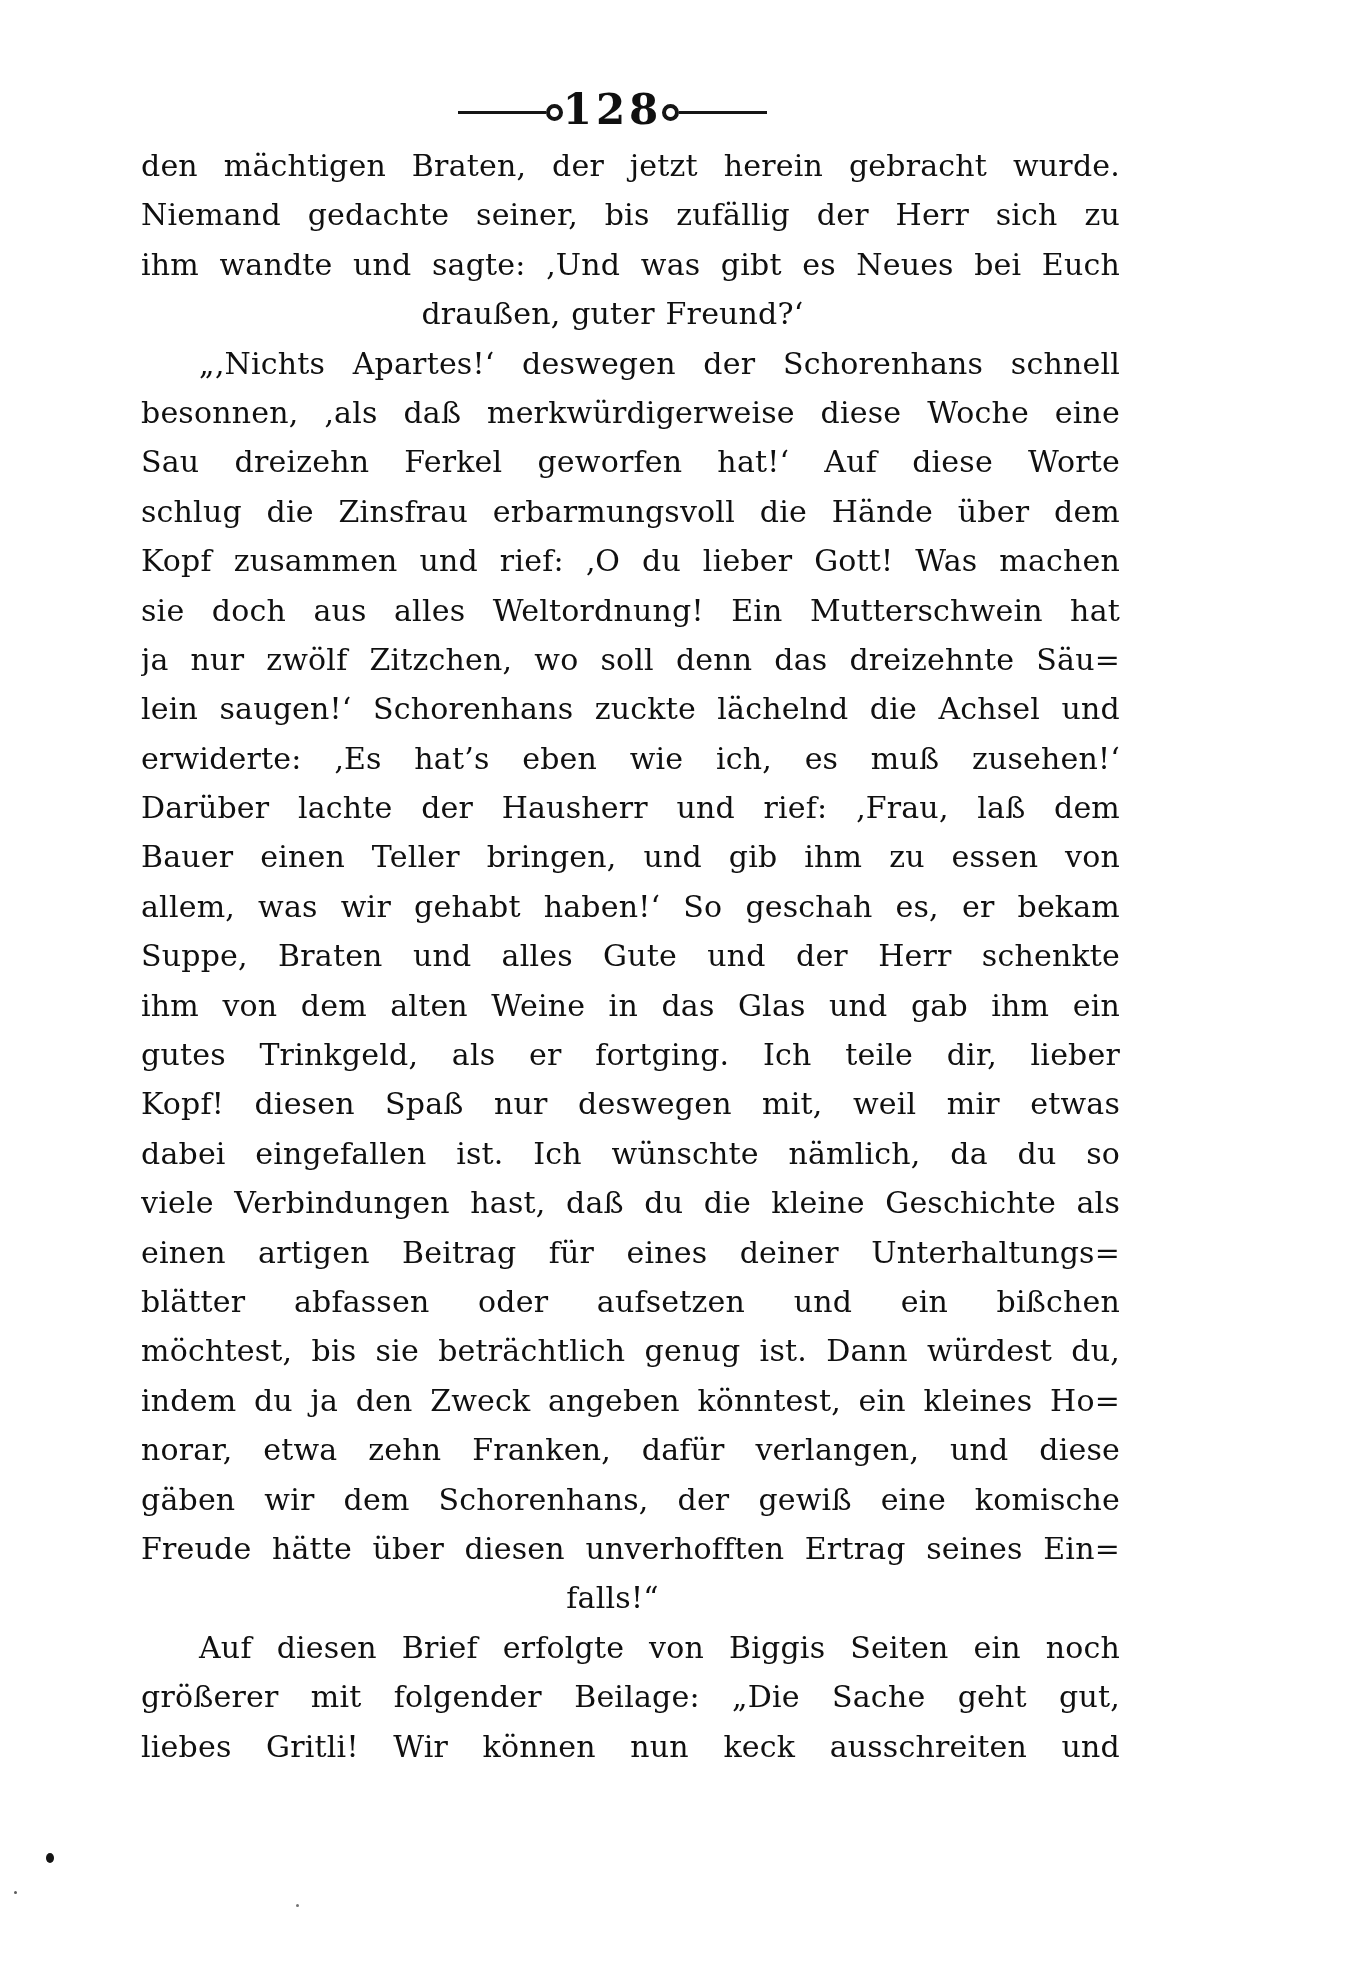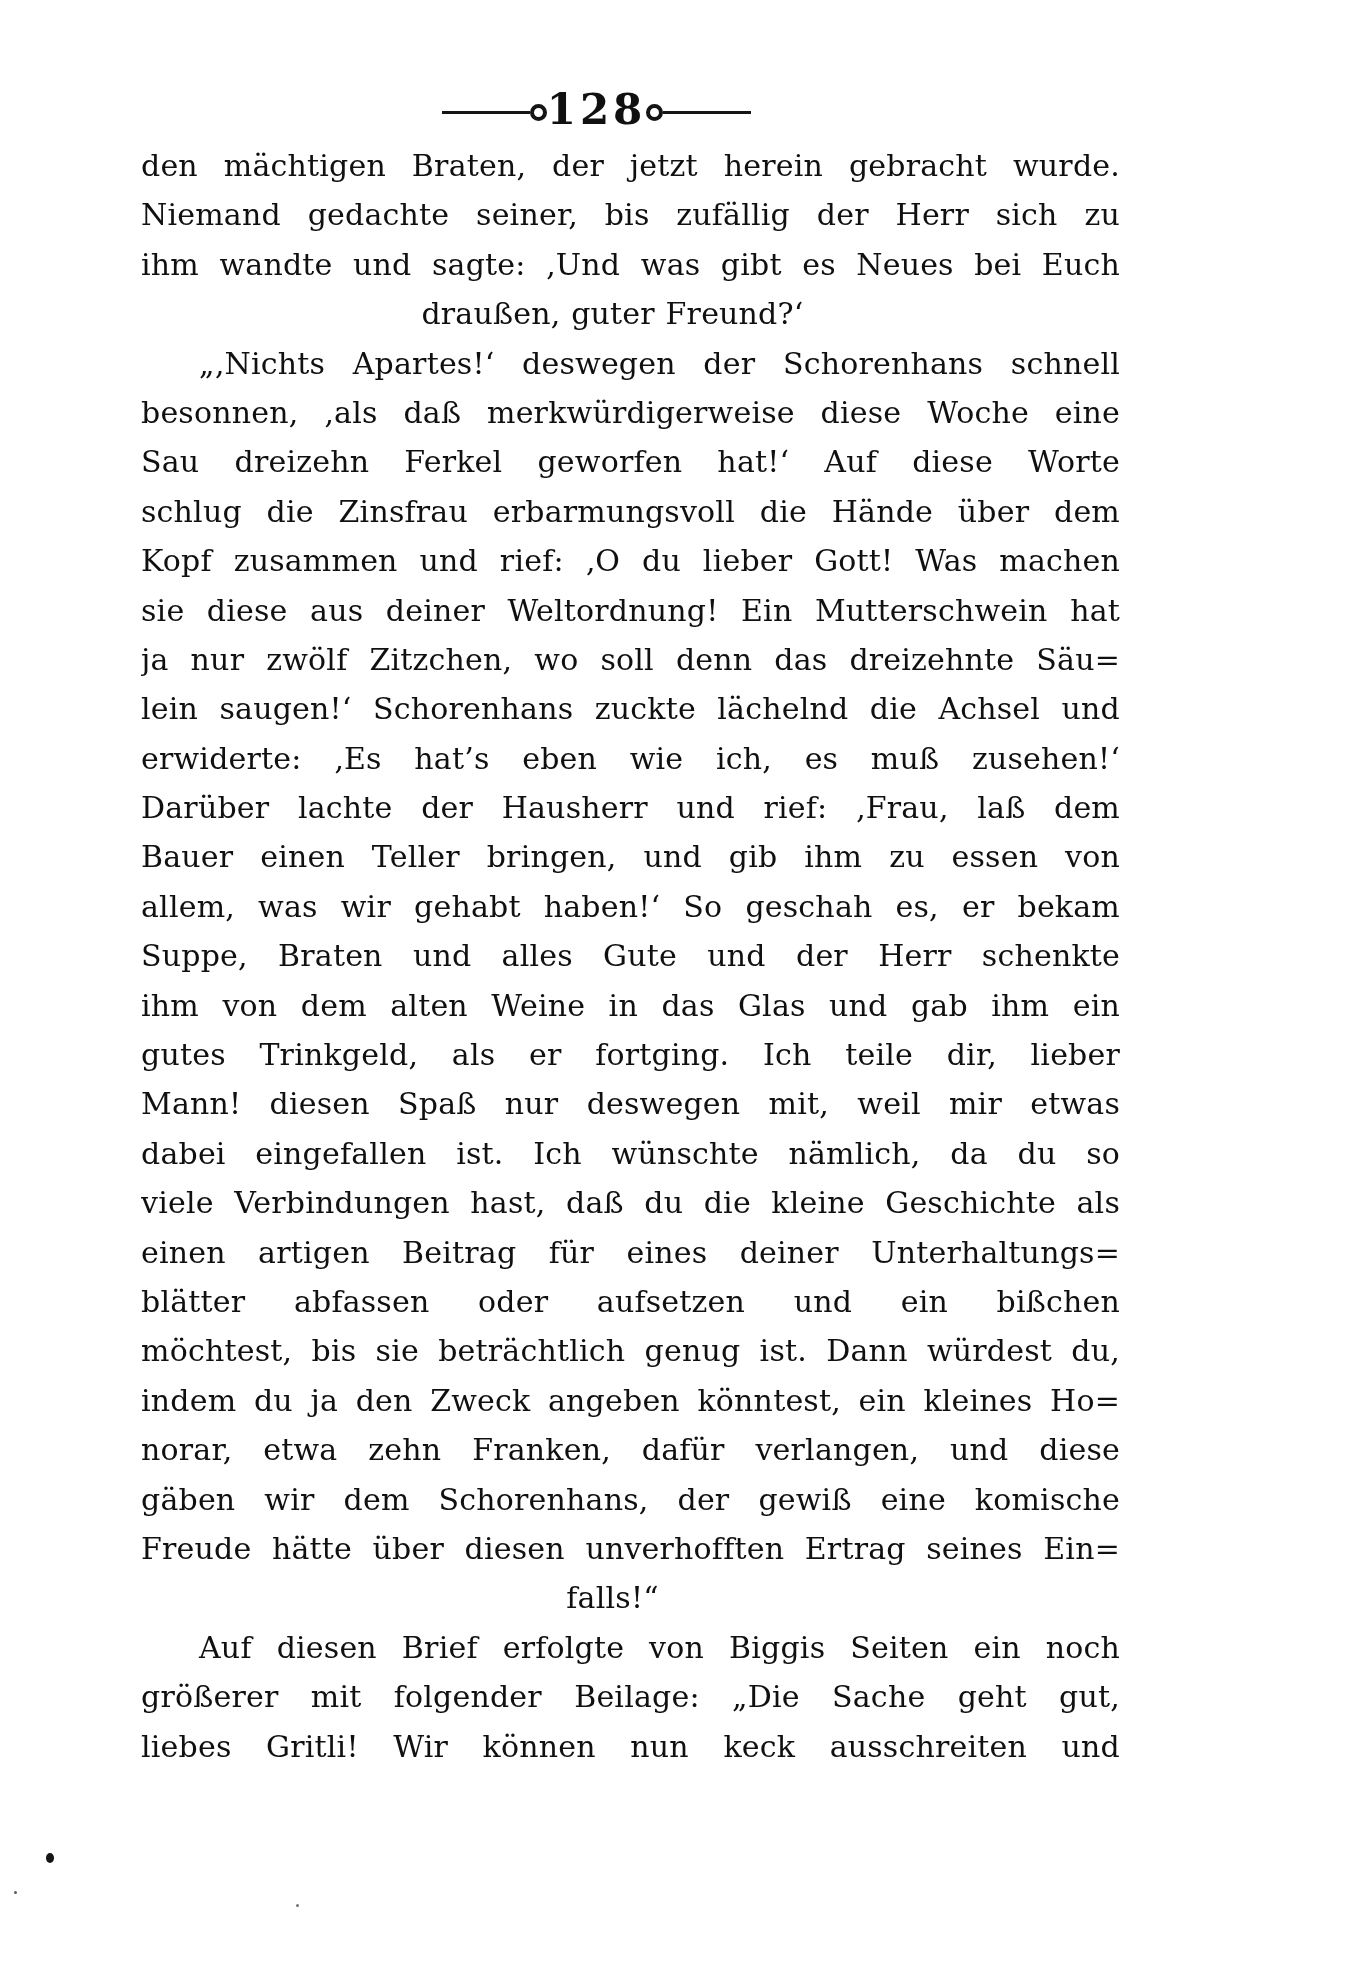--- a/index.html
+++ b/index.html
@@ -12,21 +12,21 @@
   }
   .page {
     position: relative;
     width: 1351px; height: 1963px;
     background: #ffffff;
   }
 
   
   .header {
     position: absolute;
-    left: 89px; top: 84px;
+    left: 105px; top: 84px;
     width: 1015px; height: 56px;
     display: flex;
     align-items: center;
     justify-content: center;
   }
   .pagenum {
     font-size: 42px;
     font-weight: bold;
     letter-spacing: 4px;
     line-height: 1;
@@ -100,31 +100,31 @@
   <div class="textblock">
     <div class="line j">den mächtigen Braten, der jetzt herein gebracht wurde.</div>
     <div class="line j">Niemand gedachte seiner, bis zufällig der Herr sich zu</div>
     <div class="line j">ihm wandte und sagte: ‚Und was gibt es Neues bei Euch</div>
     <div class="line end">draußen, guter Freund?‘</div>
     <div class="line j ind">„‚Nichts Apartes!‘ deswegen der Schorenhans schnell</div>
     <div class="line j">besonnen, ‚als daß merkwürdigerweise diese Woche eine</div>
     <div class="line j">Sau dreizehn Ferkel geworfen hat!‘  Auf diese Worte</div>
     <div class="line j">schlug die Zinsfrau erbarmungsvoll die Hände über dem</div>
     <div class="line j">Kopf zusammen und rief: ‚O du lieber Gott!  Was machen</div>
-    <div class="line j">sie diese aus deiner Weltordnung!  Ein Mutterschwein hat</div>
+    <div class="line j">sie doch aus alles Weltordnung!  Ein Mutterschwein hat</div>
     <div class="line j">ja nur zwölf Zitzchen, wo soll denn das dreizehnte Säu=</div>
     <div class="line j">lein saugen!‘  Schorenhans zuckte lächelnd die Achsel und</div>
     <div class="line j">erwiderte: ‚Es hat’s eben wie ich, es muß zusehen!‘</div>
     <div class="line j">Darüber lachte der Hausherr und rief: ‚Frau, laß dem</div>
     <div class="line j">Bauer einen Teller bringen, und gib ihm zu essen von</div>
     <div class="line j">allem, was wir gehabt haben!‘  So geschah es, er bekam</div>
     <div class="line j">Suppe, Braten und alles Gute und der Herr schenkte</div>
     <div class="line j">ihm von dem alten Weine in das Glas und gab ihm ein</div>
     <div class="line j">gutes Trinkgeld, als er fortging.  Ich teile dir, lieber</div>
-    <div class="line j">Mann! diesen Spaß nur deswegen mit, weil mir etwas</div>
+    <div class="line j">Kopf! diesen Spaß nur deswegen mit, weil mir etwas</div>
     <div class="line j">dabei eingefallen ist.  Ich wünschte nämlich, da du so</div>
     <div class="line j">viele Verbindungen hast, daß du die kleine Geschichte als</div>
     <div class="line j">einen artigen Beitrag für eines deiner Unterhaltungs=</div>
     <div class="line j">blätter abfassen oder aufsetzen und ein bißchen ausschmücken</div>
     <div class="line j">möchtest, bis sie beträchtlich genug ist.  Dann würdest du,</div>
     <div class="line j">indem du ja den Zweck angeben könntest, ein kleines Ho=</div>
     <div class="line j">norar, etwa zehn Franken, dafür verlangen, und diese</div>
     <div class="line j">gäben wir dem Schorenhans, der gewiß eine komische</div>
     <div class="line j">Freude hätte über diesen unverhofften Ertrag seines Ein=</div>
     <div class="line end">falls!“</div>

